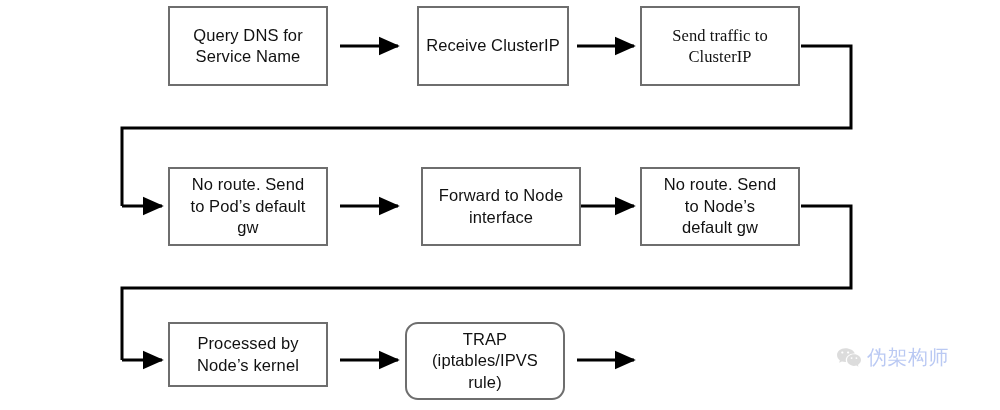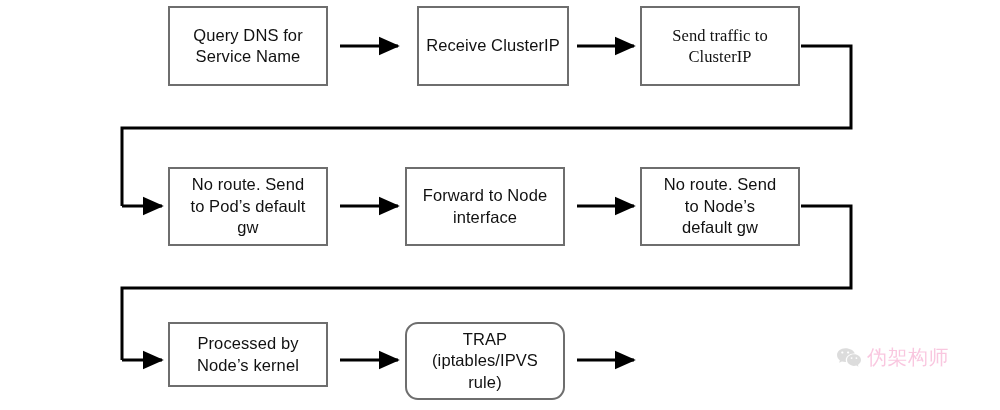--- a/index.html
+++ b/index.html
@@ -42,40 +42,40 @@
     padding: 2px 7px;
     white-space: pre-line;
     z-index: 2;
   }
   
   #node-r1c1 { left: 168px; top: 6px;   width: 160px; height: 80px; }
   #node-r1c2 { left: 405px; top: 6px;   width: 152px; height: 80px; margin-left: 12px; }
   #node-r1c3 { left: 640px; top: 6px;   width: 160px; height: 80px; font-family: Liberation Serif, serif; }
   
   #node-r2c1 { left: 168px; top: 167px; width: 160px; height: 79px; }
-  #node-r2c2 { left: 405px; top: 167px; width: 160px; height: 79px; }
+  #node-r2c2 { left: 421px; top: 167px; width: 160px; height: 79px; }
   #node-r2c3 { left: 640px; top: 167px; width: 160px; height: 79px; }
   
   #node-r3c1 { left: 168px; top: 322px; width: 160px; height: 65px; }
   #node-r3c2 { left: 405px; top: 322px; width: 160px; height: 78px; border-radius: 13px; }
   #node-r3c3 { left: 640px; top: 322px; width: 160px; height: 78px; }
 
   .watermark {
     position: absolute;
     left: 836px;
     top: 344px;
     display: flex;
     align-items: center;
     gap: 5px;
     opacity: 0.30;
     z-index: 3;
   }
   .watermark-text {
     font-size: 20px;
-    color: #ec4899;
+    color: #1d4ed8;
     font-family: "DejaVu Sans", sans-serif;
     letter-spacing: 0.5px;
     white-space: nowrap;
   }
   .wechat-icon { display: block; }
 </style>
 </head>
 <body>
 
 <div id="canvas">

